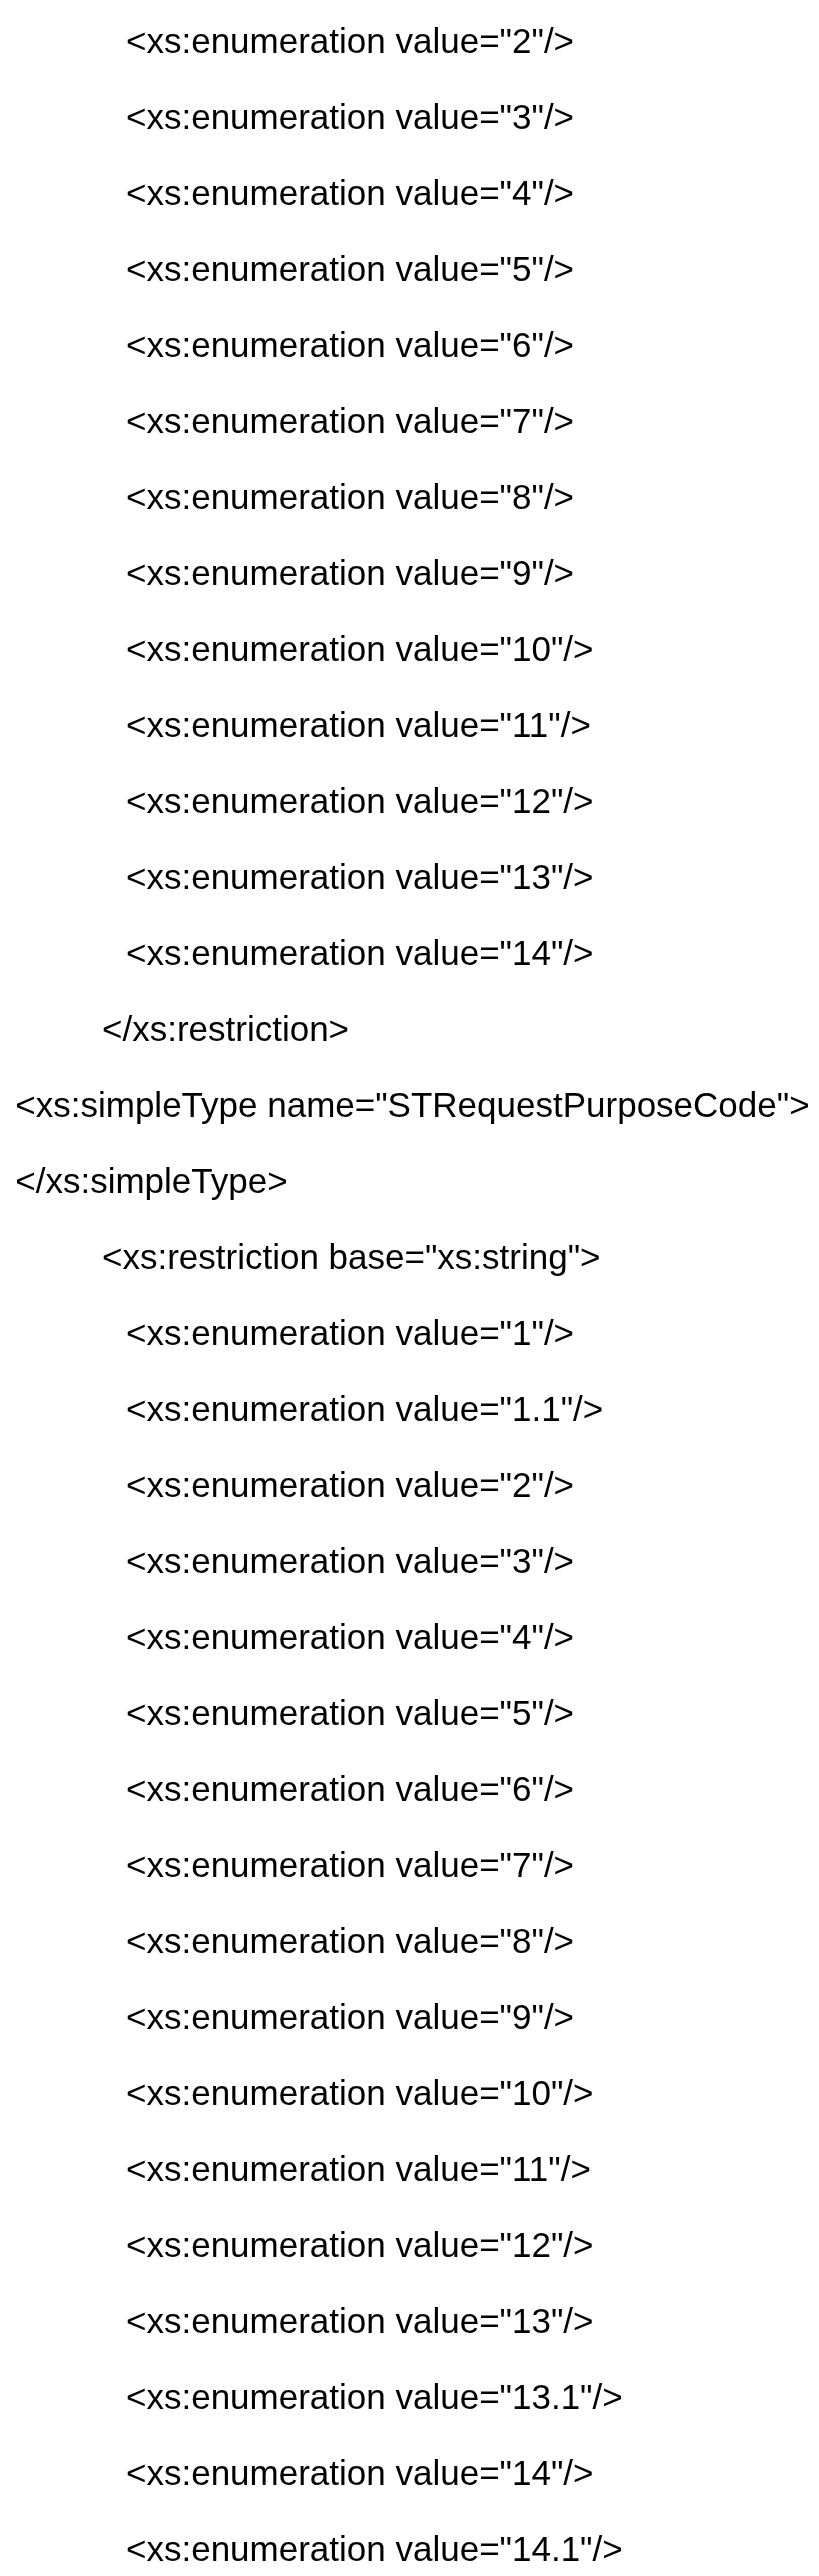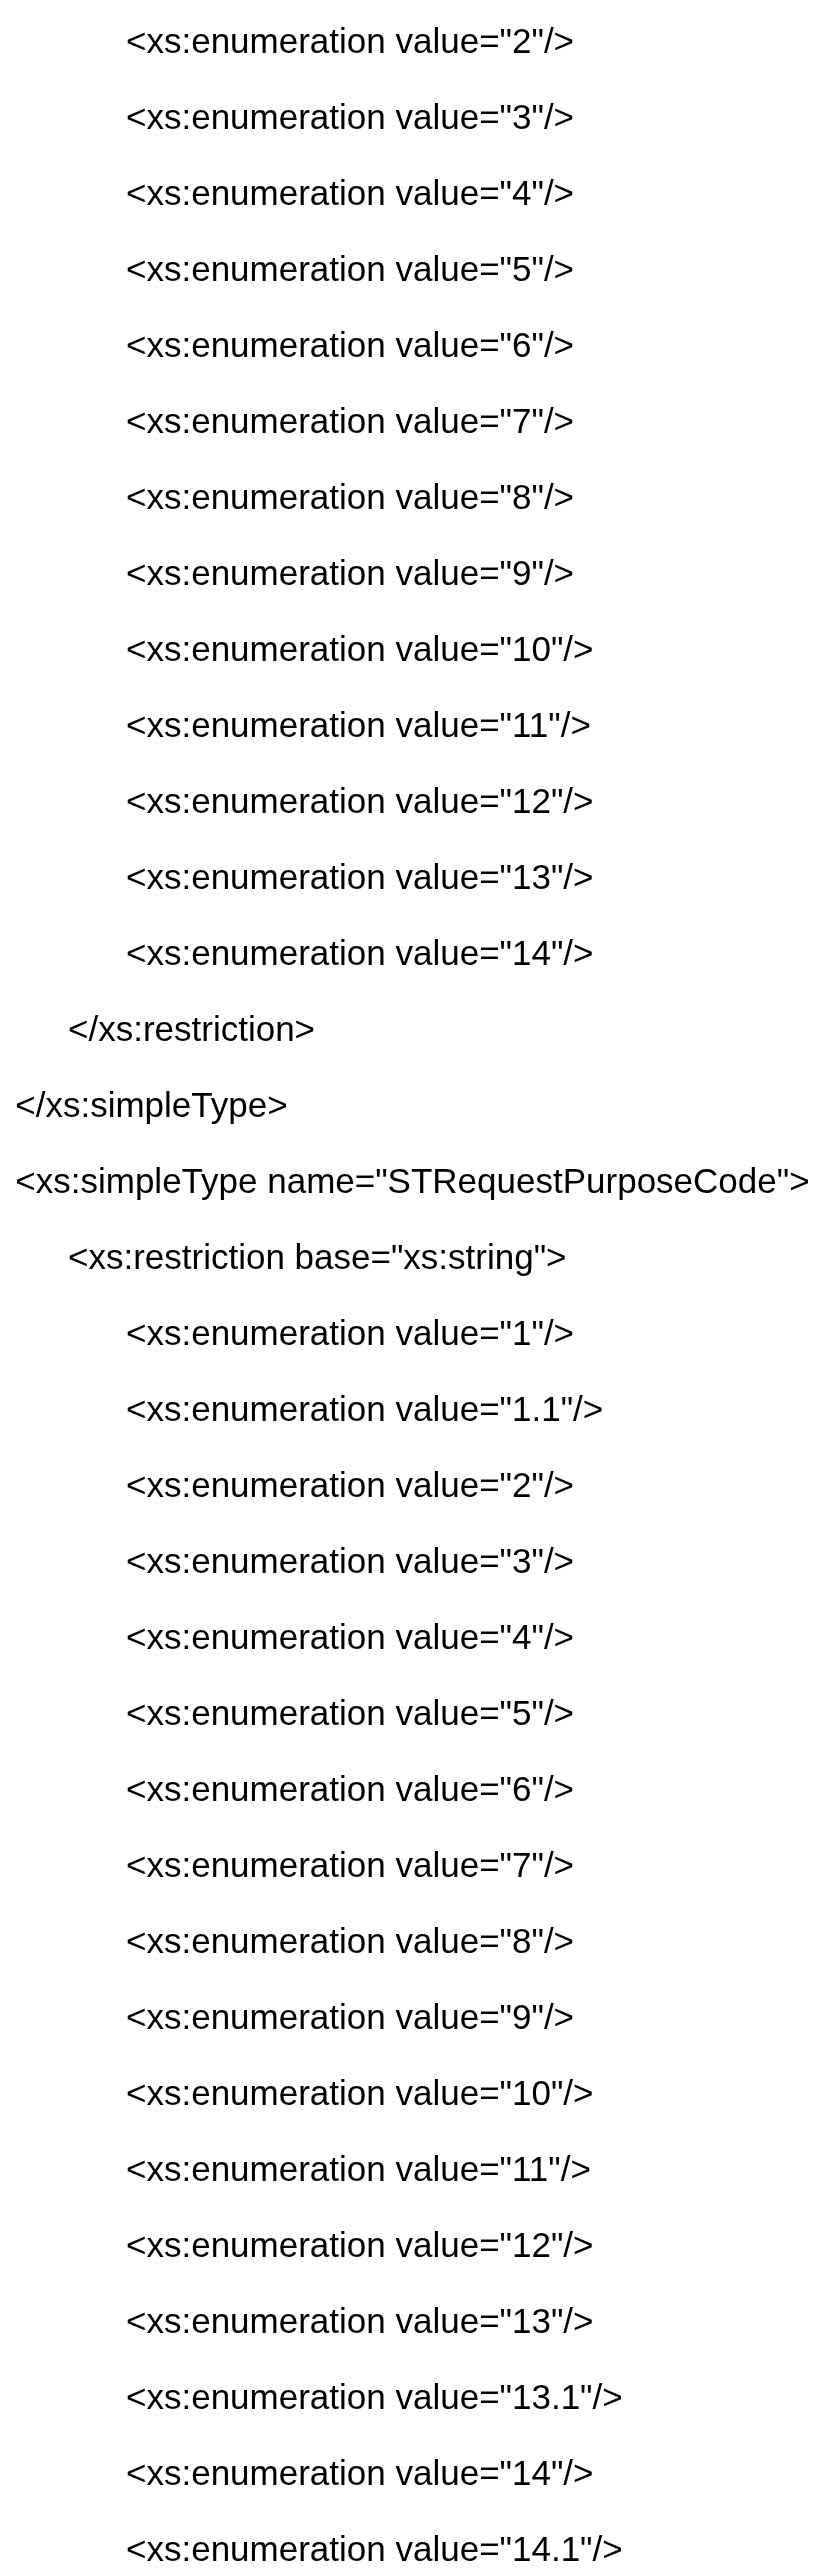--- a/index.html
+++ b/index.html
@@ -20,21 +20,21 @@
     padding-top: 3.4px;
   }
   .code-line {
     font-size: 35px;
     line-height: 76px;
     color: #000000;
     white-space: pre;
     letter-spacing: 0;
   }
   .indent-0 { padding-left: 15.3px; }
-  .indent-1 { padding-left: 68px; }
+  .indent-1 { padding-left: 86px; margin-left: 16px; }
   .indent-2 { padding-left: 126px; }
 </style>
 </head>
 <body style="background: rgb(255, 255, 255);">
 
 <div class="page">
   <div class="code-block" id="code-block" style="color: rgb(0, 0, 0);">
       <div class="code-line indent-2">&lt;xs:enumeration value="2"/&gt;</div>
       <div class="code-line indent-2">&lt;xs:enumeration value="3"/&gt;</div>
       <div class="code-line indent-2">&lt;xs:enumeration value="4"/&gt;</div>
@@ -42,22 +42,22 @@
       <div class="code-line indent-2">&lt;xs:enumeration value="6"/&gt;</div>
       <div class="code-line indent-2">&lt;xs:enumeration value="7"/&gt;</div>
       <div class="code-line indent-2">&lt;xs:enumeration value="8"/&gt;</div>
       <div class="code-line indent-2">&lt;xs:enumeration value="9"/&gt;</div>
       <div class="code-line indent-2">&lt;xs:enumeration value="10"/&gt;</div>
       <div class="code-line indent-2">&lt;xs:enumeration value="11"/&gt;</div>
       <div class="code-line indent-2">&lt;xs:enumeration value="12"/&gt;</div>
       <div class="code-line indent-2">&lt;xs:enumeration value="13"/&gt;</div>
       <div class="code-line indent-2">&lt;xs:enumeration value="14"/&gt;</div>
       <div class="code-line indent-1">&lt;/xs:restriction&gt;</div>
+      <div class="code-line indent-0">&lt;xs:simpleType name="STRequestPurposeCode"&gt;</div>
       <div class="code-line indent-0">&lt;/xs:simpleType&gt;</div>
-      <div class="code-line indent-0">&lt;xs:simpleType name="STRequestPurposeCode"&gt;</div>
       <div class="code-line indent-1">&lt;xs:restriction base="xs:string"&gt;</div>
       <div class="code-line indent-2">&lt;xs:enumeration value="1"/&gt;</div>
       <div class="code-line indent-2">&lt;xs:enumeration value="1.1"/&gt;</div>
       <div class="code-line indent-2">&lt;xs:enumeration value="2"/&gt;</div>
       <div class="code-line indent-2">&lt;xs:enumeration value="3"/&gt;</div>
       <div class="code-line indent-2">&lt;xs:enumeration value="4"/&gt;</div>
       <div class="code-line indent-2">&lt;xs:enumeration value="5"/&gt;</div>
       <div class="code-line indent-2">&lt;xs:enumeration value="6"/&gt;</div>
       <div class="code-line indent-2">&lt;xs:enumeration value="7"/&gt;</div>
       <div class="code-line indent-2">&lt;xs:enumeration value="8"/&gt;</div>

